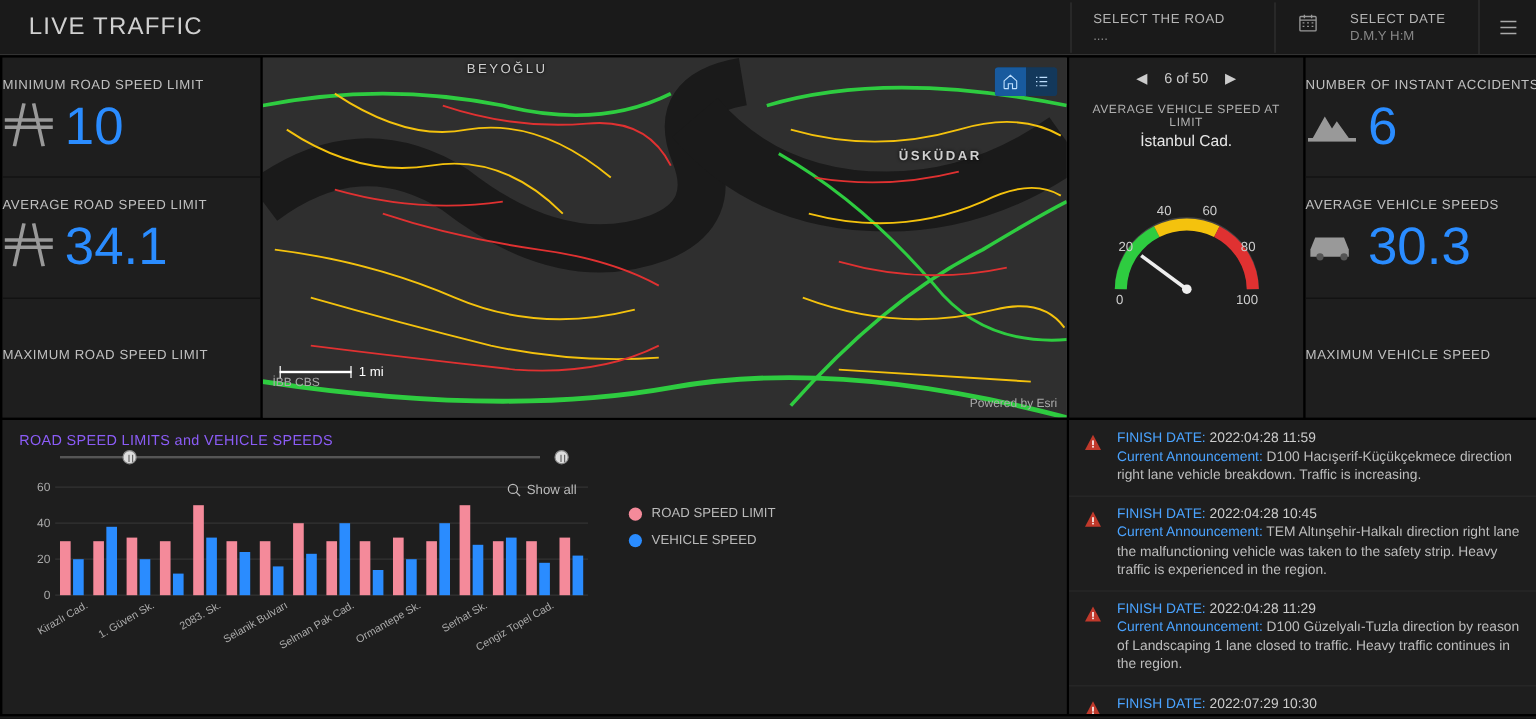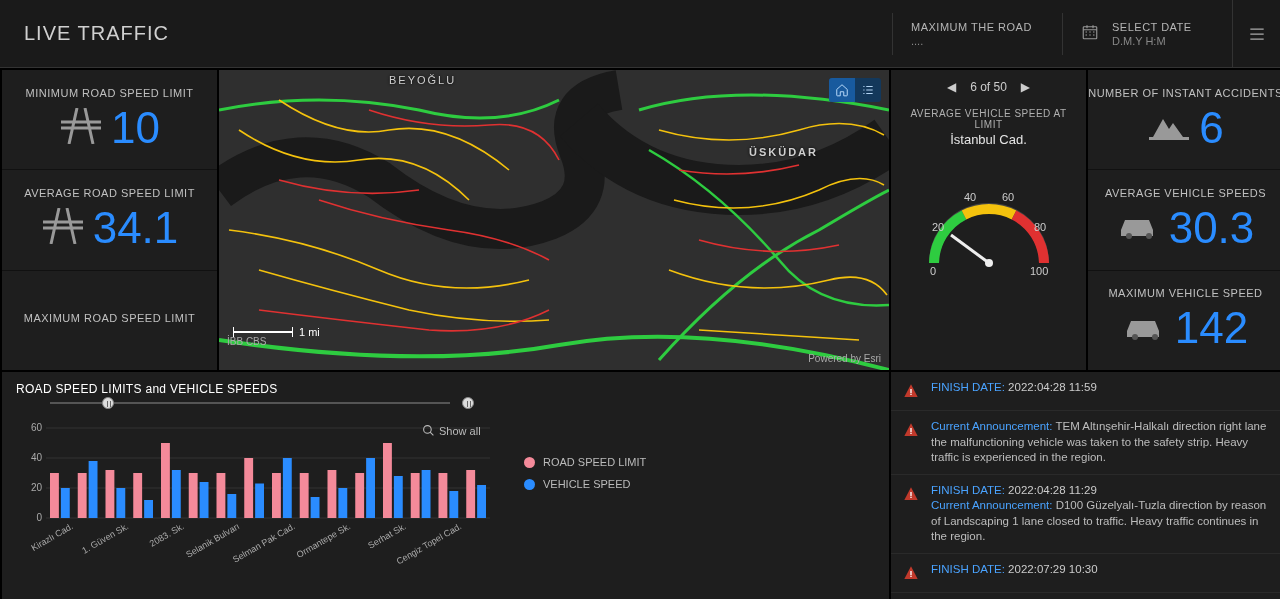--- a/index.html
+++ b/index.html
@@ -8,58 +8,58 @@
     color: #c4c4c4;
     font-family: "Segoe UI", Arial, sans-serif;
     font-size: 12px;
     width: 1280px;
     height: 599px;
     overflow: hidden;
   }
   .topbar {
     display: flex;
     align-items: center;
-    height: 68px;
+    height: 46px;
     border-bottom: 1px solid #333;
     background: #1a1a1a;
   }
   .title {
     flex: 0 0 auto;
     padding: 0 24px;
     font-size: 20px;
     font-weight: 300;
     letter-spacing: 1px;
     color: #d0d0d0;
   }
   .topbar-spacer { flex: 1; }
   .selector {
     border-left: 1px solid #333;
     padding: 8px 18px;
     min-width: 170px;
   }
   .selector .lbl { font-size: 11px; color: #b5b5b5; letter-spacing: .5px; }
   .selector .val { font-size: 11px; color: #888; margin-top: 2px; }
-  .selector.withicon { display:flex; gap:13px; align-items:center; }
+  .selector.withicon { display:flex; gap:26px; }
   .hamburger {
     width: 48px; display:flex; align-items:center; justify-content:center;
     border-left: 1px solid #333; height:100%; cursor:pointer;
   }
   .hamburger svg { stroke:#aaa; }
 
   .grid {
     display: grid;
     grid-template-columns: 215px 670px 195px 195px;
     grid-template-rows: 300px 245px;
     gap: 2px;
     background: #000;
     padding: 2px;
   }
   .panel { background: #1e1e1e; }
   .left-stats { display:flex; flex-direction:column; }
-  .stat-block { flex:1; display:flex; flex-direction:column; align-items:center; justify-content:center; border-bottom:1px solid #111; }
+  .stat-block { flex:1; display:flex; flex-direction:column; align-items:flex-start; justify-content:center; border-bottom:1px solid #111; }
   .stat-block:last-child { border-bottom:none; }
   .stat-label { font-size:11px; letter-spacing:.5px; color:#c0c0c0; margin-bottom:4px; text-align:center;}
   .stat-row { display:flex; align-items:center; gap:8px; }
   .stat-icon svg { fill:#999; }
   .stat-value { font-size:44px; font-weight:400; color:#2a8cff; }
 
   .map-panel { position:relative; background:#404040; overflow:hidden; }
   .map-lines { position:absolute; inset:0; }
   .map-labels { position:absolute; color:#cfcfcf; font-size:11px; letter-spacing:2px; text-shadow:0 0 3px #000;}
   .map-scale { position:absolute; left:14px; bottom:32px; color:#fff; font-size:11px; display:flex; align-items:center; gap:6px;}
@@ -79,24 +79,24 @@
   .gauge-title { font-size:10px; letter-spacing:.5px; color:#b0b0b0; margin-top:14px; text-align:center;}
   .gauge-road { font-size:13px; color:#e6e6e6; margin-top:2px; text-align:center;}
   .gauge-wrap { margin-top:26px; position:relative; width:150px; height:110px; }
   .gauge-wrap svg { width:150px; height:110px; }
   .gauge-value { position:absolute; left:0; right:0; bottom:10px; text-align:center; font-size:20px; color:#eee; }
   .gauge-ticks text { fill:#ccc; font-size:11px; }
 
   .right-stats { display:flex; flex-direction:column; }
 
   .chart-panel { padding:10px 14px 4px; position:relative; grid-column: 1 / span 3;}
-  .chart-title { font-size:12px; color:#ffffff; letter-spacing:.3px; margin-bottom:4px;}
+  .chart-title { font-size:12px; color:#8b5cf6; letter-spacing:.3px; margin-bottom:4px;}
   .chart-area { display:flex; height:180px; }
   .chart-svg { flex:0 0 480px; }
-  .chart-legend { margin-left:28px; margin-top:56px; font-size:11px; }
+  .chart-legend { margin-left:28px; margin-top:44px; font-size:11px; }
   .chart-legend .li { display:flex; align-items:center; gap:8px; margin-bottom:10px; color:#bbb;}
   .chart-legend .sw { width:11px; height:11px; border-radius:50%; }
   .sw-pink { background:#f48a9a; }
   .sw-blue { background:#2a8cff; }
   .slider-track { position:absolute; top:30px; left:48px; width:400px; height:2px; background:#555;}
   .slider-handle { position:absolute; top:25px; width:12px; height:12px; border-radius:50%; background:#ddd; border:1px solid #888;}
   .zoom-btn { position:absolute; top:52px; left:420px; display:flex; align-items:center; gap:4px; color:#bbb; font-size:11px;}
   .zoom-btn svg { stroke:#bbb; }
 
   .ann-panel { overflow-y:auto; }
@@ -110,21 +110,21 @@
   .ann-body .ca-val { color:#bdbdbd; }
   .grid-line { stroke:#333; stroke-width:1; }
 </style>
 </head>
 <body>
 
 <div class="topbar">
   <div class="title">LIVE TRAFFIC</div>
   <div class="topbar-spacer"></div>
   <div class="selector">
-    <div class="lbl">MAXIMUM THE ROAD</div>
+    <div class="lbl">SELECT THE ROAD</div>
     <div class="val">....</div>
   </div>
   <div class="selector withicon">
     <span>
       <svg width="18" height="18" viewBox="0 0 24 24" fill="none" stroke="#999" stroke-width="1.5">
         <rect x="3" y="5" width="18" height="16" rx="1"></rect>
           <path d="M3 9h18M8 3v4M16 3v4"></path>
         <path d="M6 12h2M11 12h2M16 12h2M6 16h2M11 16h2M16 16h2"></path>
       </svg>
     </span>
@@ -274,30 +274,20 @@
               <path d="M4 18l4-10h24l4 10v6H4z" fill="#999"></path>
               <circle cx="12" cy="24" r="3" fill="#555"></circle>
               <circle cx="32" cy="24" r="3" fill="#555"></circle>
             </svg>
         </span>
         <span class="stat-value">30.3</span>
       </div>
     </div>
     <div class="stat-block">
       <div class="stat-label">MAXIMUM VEHICLE SPEED</div>
-      <div class="stat-row">
-        <span class="stat-icon">
-          <svg width="44" height="28" viewBox="0 0 44 28">
-              <path d="M4 18l4-10h24l4 10v6H4z" fill="#999"></path>
-              <circle cx="12" cy="24" r="3" fill="#555"></circle>
-              <circle cx="32" cy="24" r="3" fill="#555"></circle>
-            </svg>
-        </span>
-        <span class="stat-value">142</span>
-      </div>
     </div>
   </div>
 
   <div class="panel chart-panel" style="grid-column: 1 / span 2;">
     <div class="chart-title">ROAD SPEED LIMITS and VEHICLE SPEEDS</div>
     <div class="slider-track"></div>
     <div class="slider-handle" style="left:100px;">
       <svg width="12" height="12" viewBox="0 0 12 12">
           <rect x="4" y="3" width="1" height="6" fill="#666"></rect>
           <rect x="7" y="3" width="1" height="6" fill="#666"></rect>
@@ -384,31 +374,33 @@
       <div class="ann-item">
     <div class="ann-icon">
       <svg width="16" height="16" viewBox="0 0 24 24">
             <path d="M12 2L2 21h20L12 2z" fill="#c0392b"></path>
             <rect x="11" y="9" width="2" height="6" fill="#fff"></rect>
             <rect x="11" y="16" width="2" height="2" fill="#fff"></rect>
           </svg>
     </div>
     <div class="ann-body">
       <div><span class="fd-lbl">FINISH DATE:</span> <span class="fd-val">2022:04:28 11:59</span></div>
+      <div><span class="ca-lbl">Current Announcement:</span> <span class="ca-val">D100 Hacışerif-Küçükçekmece direction right lane vehicle breakdown. Traffic is increasing.</span></div>
     </div>
       </div>
       <div class="ann-item">
     <div class="ann-icon">
       <svg width="16" height="16" viewBox="0 0 24 24">
             <path d="M12 2L2 21h20L12 2z" fill="#c0392b"></path>
             <rect x="11" y="9" width="2" height="6" fill="#fff"></rect>
             <rect x="11" y="16" width="2" height="2" fill="#fff"></rect>
           </svg>
     </div>
     <div class="ann-body">
+      <div><span class="fd-lbl">FINISH DATE:</span> <span class="fd-val">2022:04:28 10:45</span></div>
       <div><span class="ca-lbl">Current Announcement:</span> <span class="ca-val">TEM Altınşehir-Halkalı direction right lane the malfunctioning vehicle was taken to the safety strip. Heavy traffic is experienced in the region.</span></div>
     </div>
       </div>
       <div class="ann-item">
     <div class="ann-icon">
       <svg width="16" height="16" viewBox="0 0 24 24">
             <path d="M12 2L2 21h20L12 2z" fill="#c0392b"></path>
             <rect x="11" y="9" width="2" height="6" fill="#fff"></rect>
             <rect x="11" y="16" width="2" height="2" fill="#fff"></rect>
           </svg>

